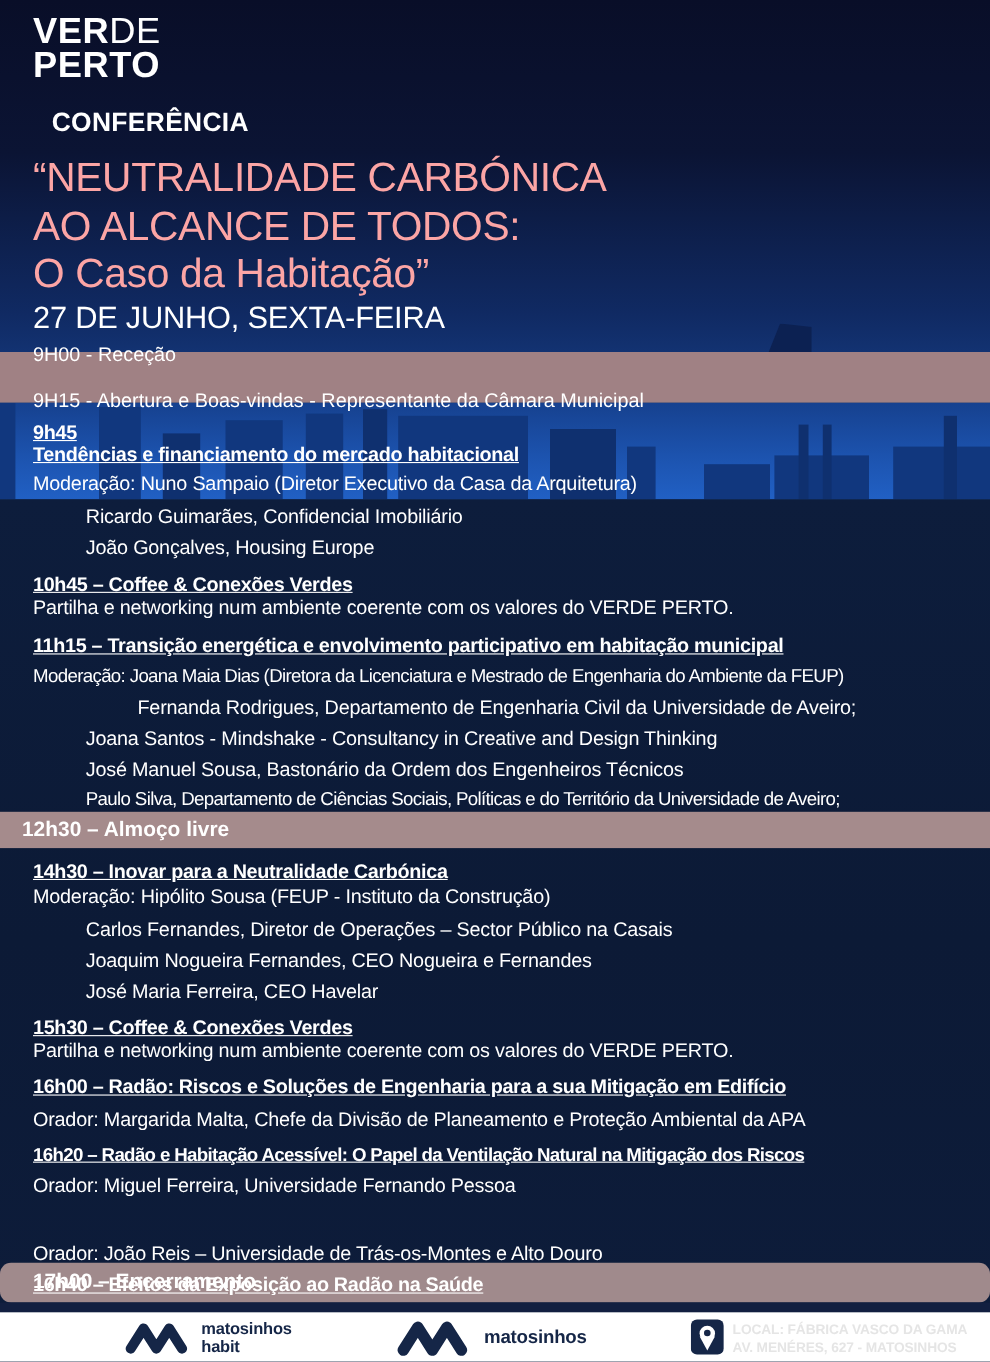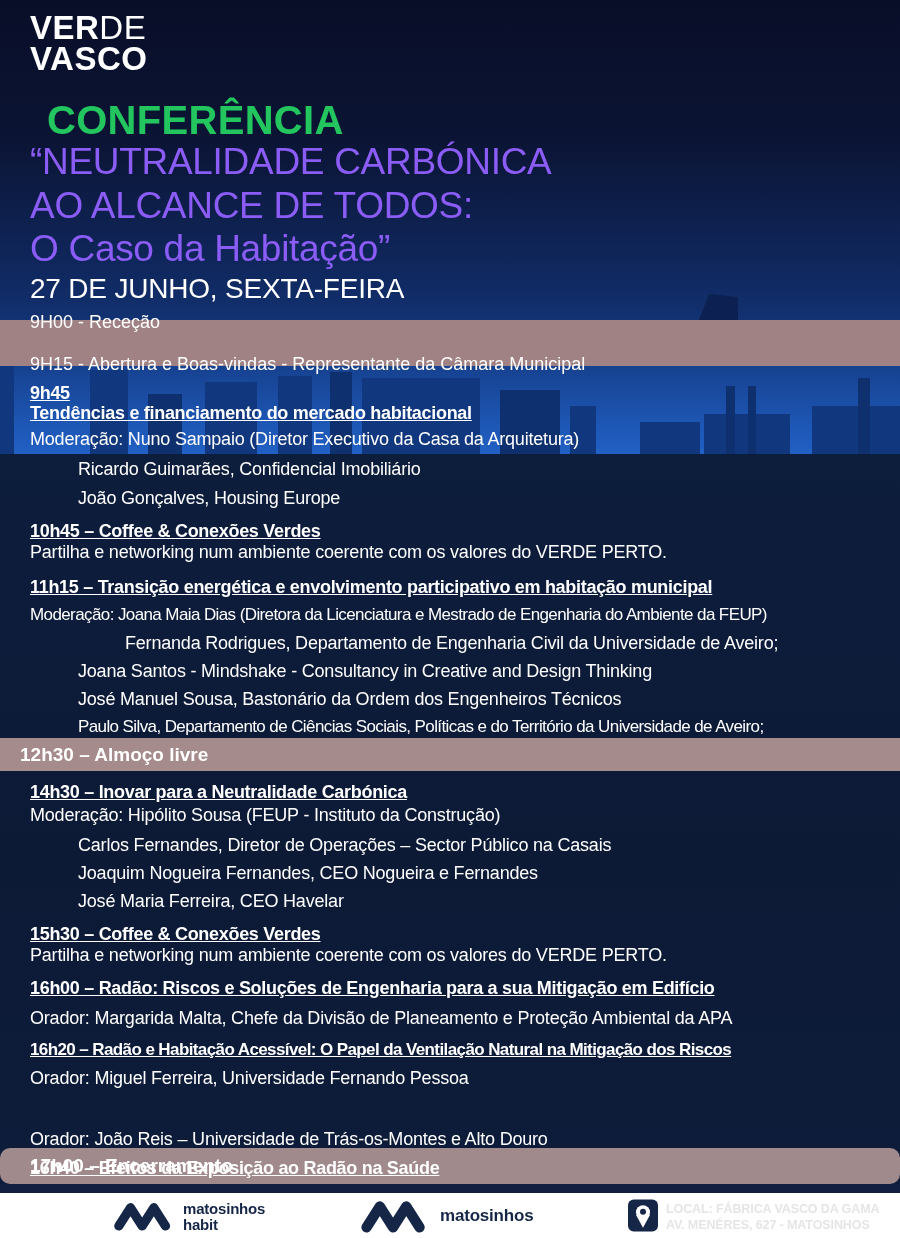--- a/index.html
+++ b/index.html
@@ -17,22 +17,22 @@
   .bld{position:absolute;background:#11377e;}
   .bld.d{background:#0f306f;}
   .bg-lower{position:absolute;left:0;top:454px;width:900px;height:730px;z-index:0;
     background:linear-gradient(180deg,#0d1d3c 0%,#0c1a36 55%,#0d1c3a 100%);}
   .bg-footbar{position:absolute;left:0;top:1184px;width:900px;height:9px;background:#121f40;z-index:2;}
   .footer{position:absolute;left:0;top:1193px;width:900px;height:45px;background:#ffffff;z-index:2;}
   
   .logo{position:absolute;left:30px;top:12px;z-index:3;color:#fff;font-size:33px;line-height:31px;letter-spacing:.5px;}
   .logo .b{font-weight:800;}
   .logo .l{font-weight:300;}
-  .kicker{position:absolute;left:47px;top:98px;z-index:3;color:#22c55e;font-weight:800;font-size:40px;letter-spacing:.3px;}
-  .t-line{position:absolute;left:30px;z-index:3;color:#8b5cf6;font-weight:400;font-size:37px;letter-spacing:-.3px;white-space:nowrap;}
+  .kicker{position:absolute;left:47px;top:98px;z-index:3;color:#ffffff;font-weight:800;font-size:24px;letter-spacing:.3px;}
+  .t-line{position:absolute;left:30px;z-index:3;color:#fca5a5;font-weight:400;font-size:37px;letter-spacing:-.3px;white-space:nowrap;}
   .t1{top:141px;} .t2{top:185px;} .t3{top:228px;}
   .t-date{position:absolute;left:30px;top:273px;z-index:3;color:#fff;font-weight:400;font-size:28px;letter-spacing:-.2px;}
   
   .band{position:absolute;left:0;width:900px;z-index:2;color:#fff;display:flex;flex-direction:column;justify-content:center;padding-left:30px;box-sizing:border-box;}
   .band1{top:320px;height:46px;background:#a08184;font-size:18px;font-weight:500;line-height:22px;gap:20px;}
   .band2{top:738px;height:33px;background:#a58b8c;font-size:19px;font-weight:700;padding-left:20px;}
   .band3{top:1148px;height:36px;background:#a08a8c;font-size:19px;font-weight:700;border-radius:10px;}
   
   .ln{position:absolute;z-index:3;color:#fff;font-size:18px;letter-spacing:-.2px;white-space:nowrap;}
   .ln.b{font-weight:700;letter-spacing:-.3px;text-decoration:underline;}
@@ -63,21 +63,21 @@
   <div class="bld" style="left:704px;top:48px;width:86px;height:40px;"></div>
   <div class="bld d" style="left:726px;top:20px;width:9px;height:68px;"></div>
   <div class="bld d" style="left:748px;top:20px;width:8px;height:68px;"></div>
   <div class="bld" style="left:812px;top:40px;width:88px;height:48px;"></div>
   <div class="bld d" style="left:858px;top:12px;width:12px;height:76px;"></div>
 </div>
 <div class="bg-lower"></div>
 
 <div class="logo">
   <div><span class="b">VER</span><span class="l">DE</span></div>
-  <div class="b">VASCO</div>
+  <div class="b">PERTO</div>
 </div>
 <div class="kicker">CONFERÊNCIA</div>
 <div class="t-line t1">“NEUTRALIDADE CARBÓNICA</div>
 <div class="t-line t2">AO ALCANCE DE TODOS:</div>
 <div class="t-line t3">O Caso da Habitação”</div>
 <div class="t-date">27 DE JUNHO, SEXTA-FEIRA</div>
 
 <div class="band band1">
   <div>9H00 - Receção</div>
   <div>9H15 - Abertura e Boas-vindas - Representante da Câmara Municipal</div>

